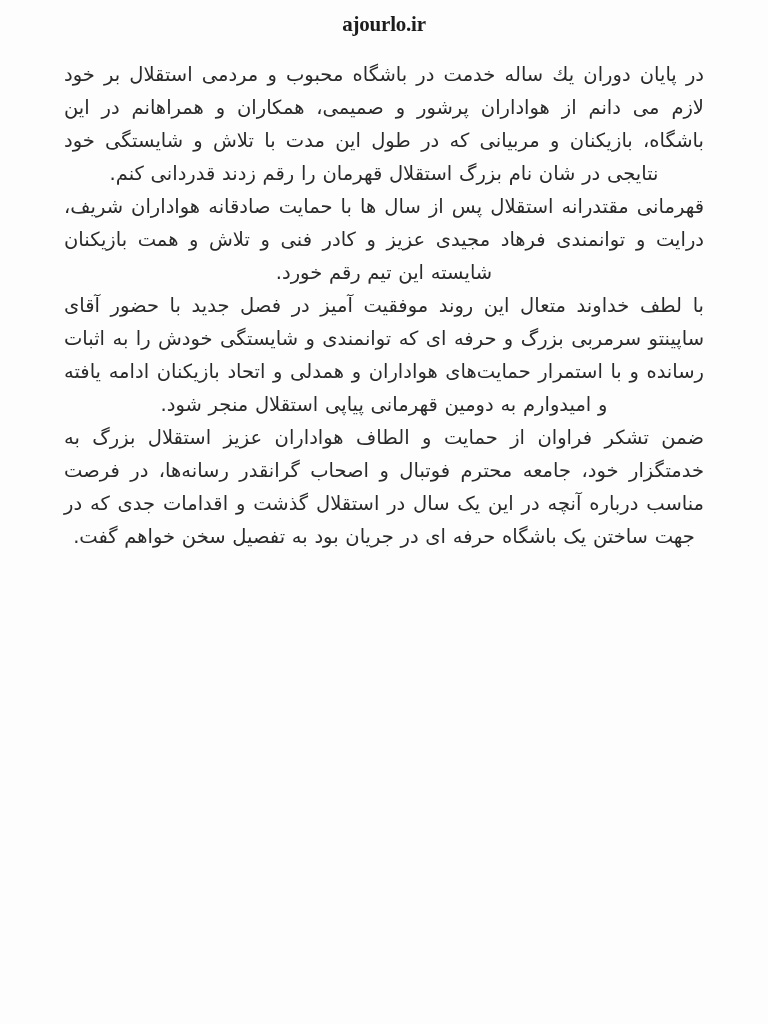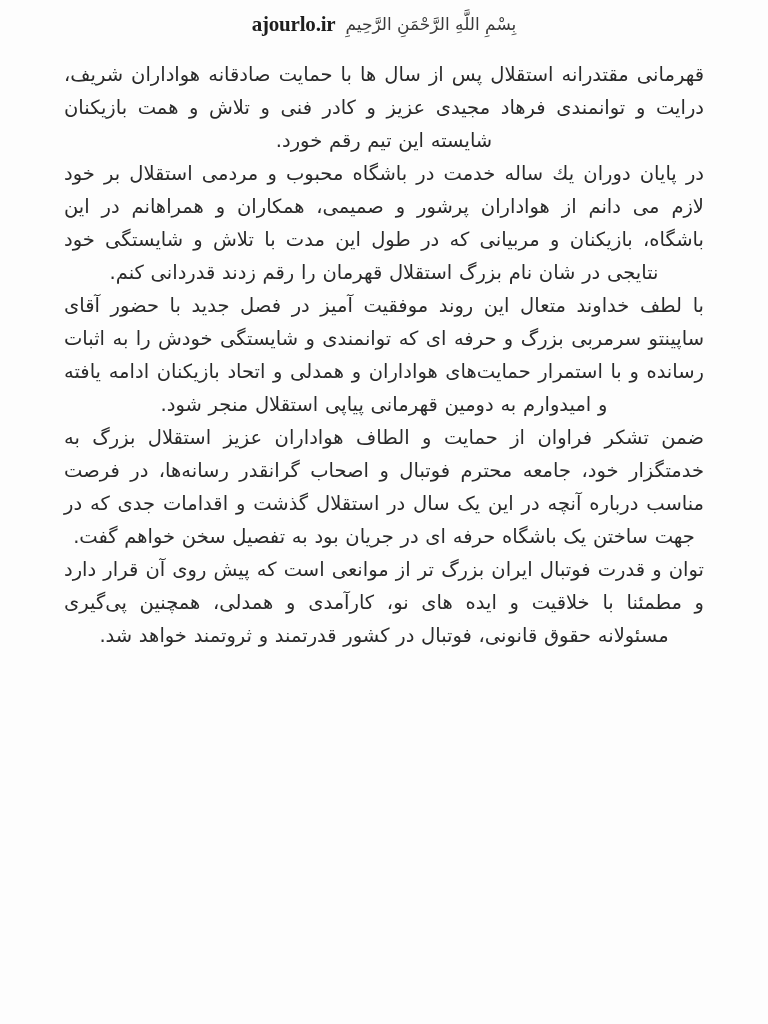--- a/index.html
+++ b/index.html
@@ -79,25 +79,23 @@
   .para + .para {
     margin-top: 0px;
   }
 </style>
 </head>
 <body>
 
 <div class="page">
 
   <div class="header-row">
-    <span class="basmala">بِسْمِ اللَّهِ الرَّحْمَنِ الرَّحِيمِ</span>
     <span class="watermark">ajourlo.ir</span>
   </div>
 
   <div class="body-text">
+    <p class="para">در پایان دوران یك ساله خدمت در باشگاه محبوب و مردمی استقلال بر خود لازم می دانم از هواداران پرشور و صمیمی، همکاران و همراهانم در این باشگاه، بازیکنان و مربیانی که در طول این مدت با تلاش و شایستگی خود نتایجی در شان نام بزرگ استقلال قهرمان را رقم زدند قدردانی کنم.</p>
     <p class="para">قهرمانی مقتدرانه استقلال پس از سال ها با حمایت صادقانه هواداران شریف، درایت و توانمندی فرهاد مجیدی عزیز و کادر فنی و تلاش و همت بازیکنان شایسته این تیم رقم خورد.</p>
-    <p class="para">در پایان دوران یك ساله خدمت در باشگاه محبوب و مردمی استقلال بر خود لازم می دانم از هواداران پرشور و صمیمی، همکاران و همراهانم در این باشگاه، بازیکنان و مربیانی که در طول این مدت با تلاش و شایستگی خود نتایجی در شان نام بزرگ استقلال قهرمان را رقم زدند قدردانی کنم.</p>
     <p class="para">با لطف خداوند متعال این روند موفقیت آمیز در فصل جدید با حضور آقای ساپینتو سرمربی بزرگ و حرفه ای که توانمندی و شایستگی خودش را به اثبات رسانده و با استمرار حمایت‌های هواداران و همدلی و اتحاد بازیکنان ادامه یافته و امیدوارم به دومین قهرمانی پیاپی استقلال منجر شود.</p>
     <p class="para">ضمن تشکر فراوان از حمایت و الطاف هواداران عزیز استقلال بزرگ به خدمتگزار خود، جامعه محترم فوتبال و اصحاب گرانقدر رسانه‌ها، در فرصت مناسب درباره آنچه در این یک سال در استقلال گذشت و اقدامات جدی که در جهت ساختن یک باشگاه حرفه ای در جریان بود به تفصیل سخن خواهم گفت.</p>
-    <p class="para">توان و قدرت فوتبال ایران بزرگ تر از موانعی است که پیش روی آن قرار دارد و مطمئنا با خلاقیت و ایده های نو، کارآمدی و همدلی، همچنین پی‌گیری مسئولانه حقوق قانونی، فوتبال در کشور قدرتمند و ثروتمند خواهد شد.</p>
   </div>
 
 </div>
 
 </body></html>

